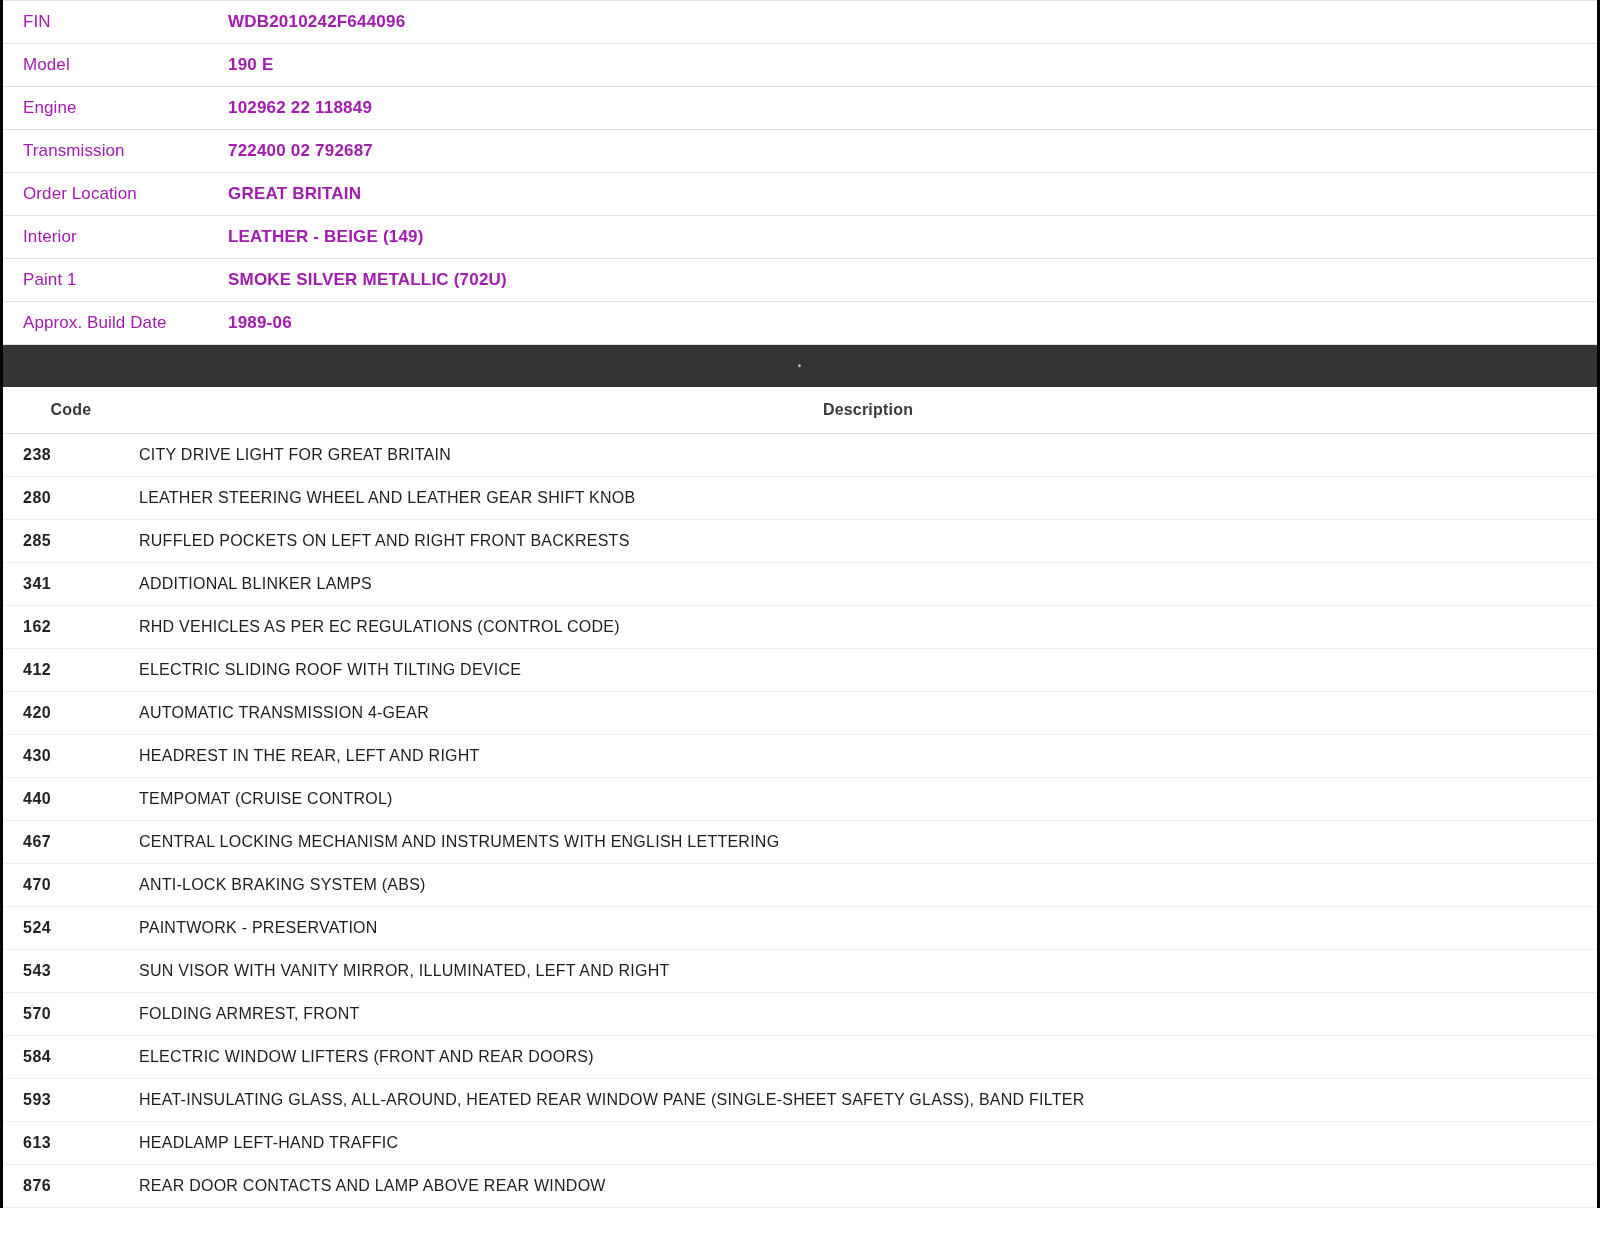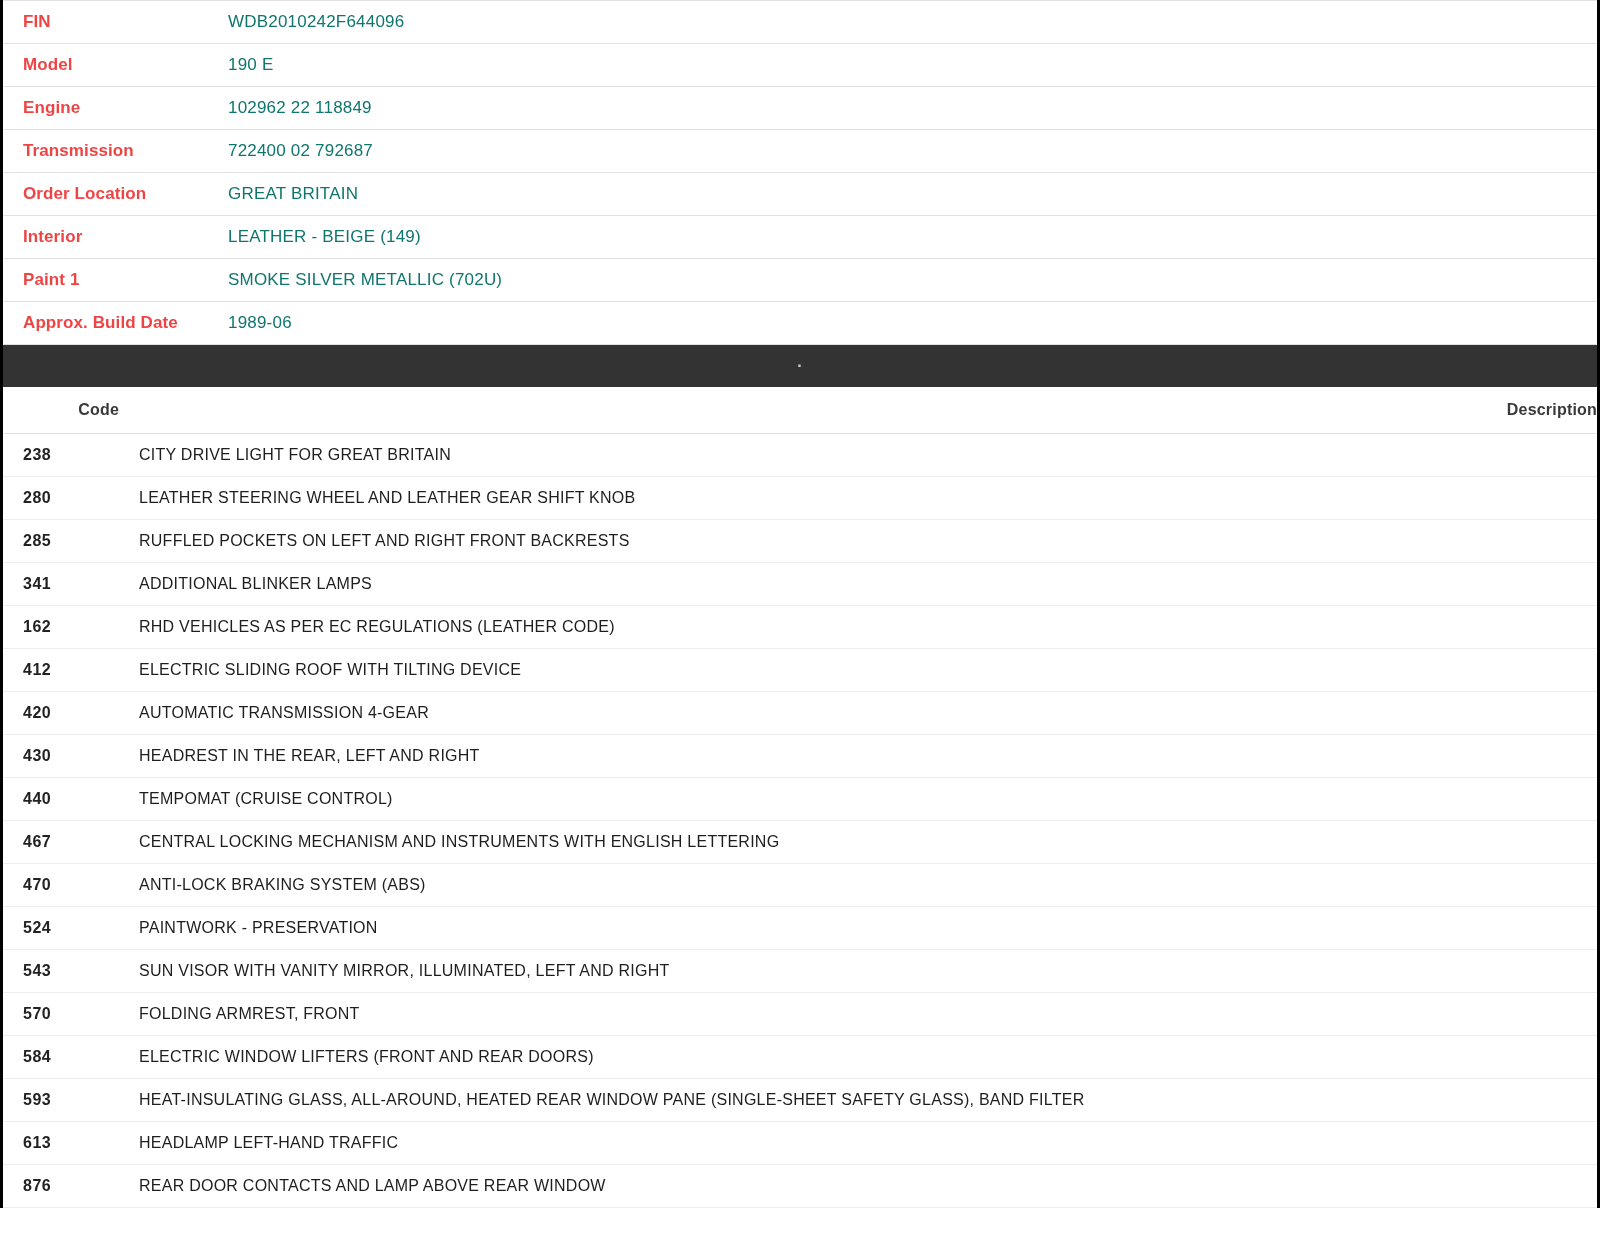--- a/index.html
+++ b/index.html
@@ -34,27 +34,28 @@
   }
   .spec-table td {
     padding: 12px 0 12px 20px;
     font-size: 17px;
     line-height: 18px;
     vertical-align: middle;
     height: 18px;
   }
   .spec-label {
     width: 185px;
-    font-weight: bold;
-    color: #ef4444;
+    font-weight: normal;
+    color: #a21caf;
     letter-spacing: 0.1px;
   }
   .spec-value {
-    color: #0f766e;
+    color: #a21caf;
     letter-spacing: 0.2px;
+    font-weight: bold;
   }
   
   .band {
     background: #333333;
     height: 42px;
     display: flex;
     align-items: center;
     justify-content: center;
   }
   .band-dot {
@@ -63,21 +64,21 @@
     line-height: 10px;
     font-weight: bold;
   }
   
   .codes-table {
     width: 100%;
     border-collapse: collapse;
     table-layout: fixed;
   }
   .codes-table th {
-    text-align: right;
+    text-align: center;
     font-size: 16px;
     font-weight: bold;
     color: #3a3a3a;
     padding: 14px 0 14px 20px;
     border-bottom: 1px solid #e2e2e2;
     letter-spacing: 0.2px;
   }
   .codes-table th.col-code,
   .codes-table td.col-code {
     width: 96px;
@@ -163,21 +164,21 @@
       <tr>
         <td class="col-code">285</td>
         <td>RUFFLED POCKETS ON LEFT AND RIGHT FRONT BACKRESTS</td>
       </tr>
       <tr>
         <td class="col-code">341</td>
         <td>ADDITIONAL BLINKER LAMPS</td>
       </tr>
       <tr>
         <td class="col-code">162</td>
-        <td>RHD VEHICLES AS PER EC REGULATIONS (LEATHER CODE)</td>
+        <td>RHD VEHICLES AS PER EC REGULATIONS (CONTROL CODE)</td>
       </tr>
       <tr>
         <td class="col-code">412</td>
         <td>ELECTRIC SLIDING ROOF WITH TILTING DEVICE</td>
       </tr>
       <tr>
         <td class="col-code">420</td>
         <td>AUTOMATIC TRANSMISSION 4-GEAR</td>
       </tr>
       <tr>

